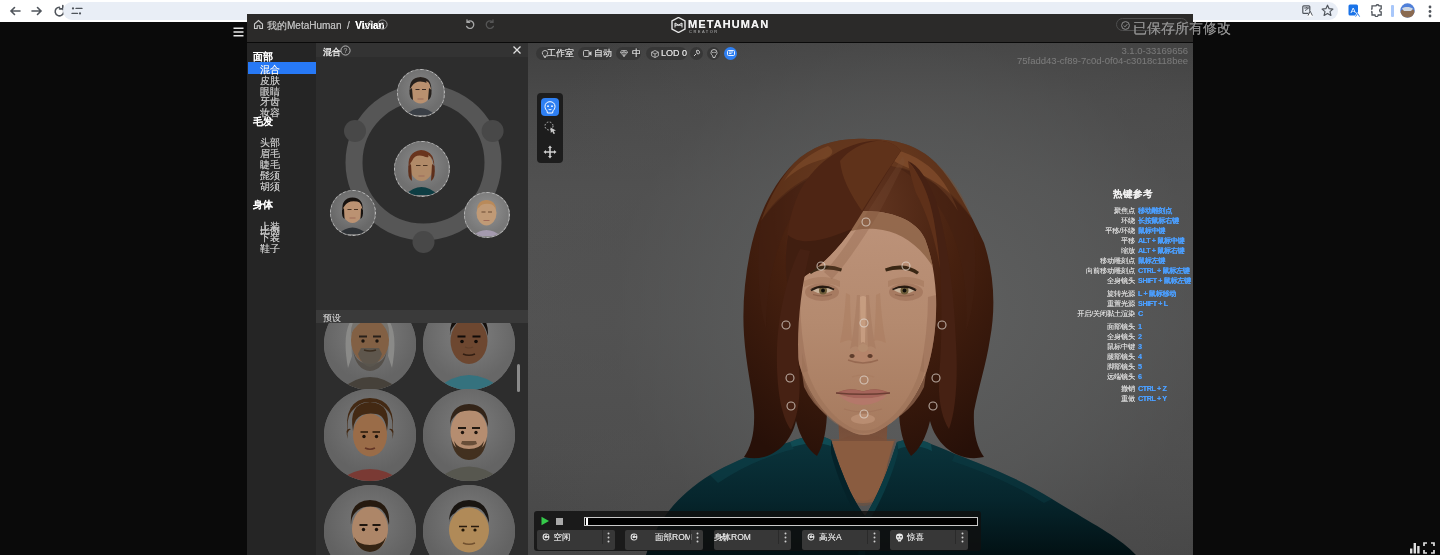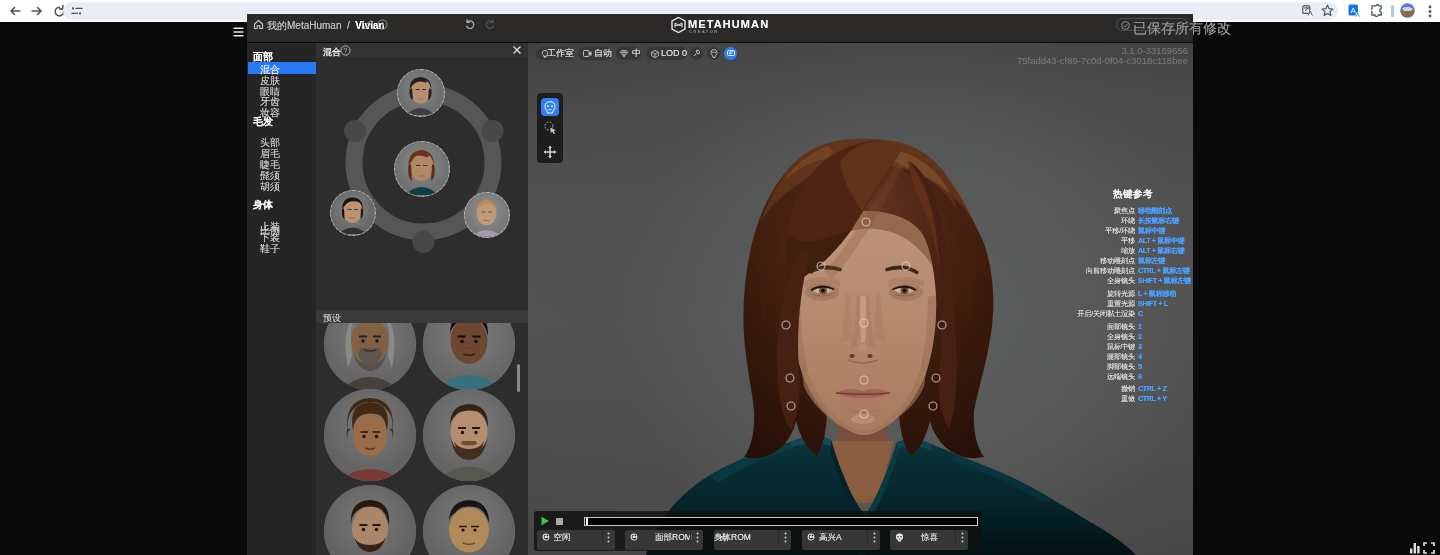--- a/index.html
+++ b/index.html
@@ -648,21 +648,21 @@
             <circle cx="1.5" cy="9.5" r="1" fill="#cfcfcf"></circle>
           </svg></div>
       </div>
  <div class="pose" style="left:356px;width:78px">
   <svg style="position:absolute;left:5px;top:2.5px" width="9" height="9" viewBox="0 0 9 9">
           <path d="M4.5 0.5 a3.6 3.4 0 0 1 3.6 3.4 c0 1.6 -0.9 2.4 -1.8 3.2 l-0.4 1.4 h-2.8 l-0.4 -1.4 C1.8 6.3 0.9 5.5 0.9 3.9 a3.6 3.4 0 0 1 3.6 -3.4 Z" fill="#e8e8e8"></path>
           <circle cx="3" cy="3.8" r="0.8" fill="#222"></circle>
           <circle cx="6" cy="3.8" r="0.8" fill="#222"></circle>
           <path d="M3.6 6.3 h1.8" stroke="#222" stroke-width="0.7"></path>
         </svg>
-  <span style="margin-left:31px;float:left">惊喜</span>
+  <span style="margin-left:17px;float:left">惊喜</span>
         <div class="posedots"><svg width="3" height="11" viewBox="0 0 3 11" style="margin-top:1.5px">
             <circle cx="1.5" cy="1.5" r="1" fill="#cfcfcf"></circle>
             <circle cx="1.5" cy="5.5" r="1" fill="#cfcfcf"></circle>
             <circle cx="1.5" cy="9.5" r="1" fill="#cfcfcf"></circle>
           </svg></div>
       </div>
 </div>
 
 <svg class="abs" style="left:1409px;top:542px" width="12" height="12" viewBox="0 0 12 12">
  <rect x="1" y="6.5" width="2.4" height="5" fill="#e0e0e0"></rect>

